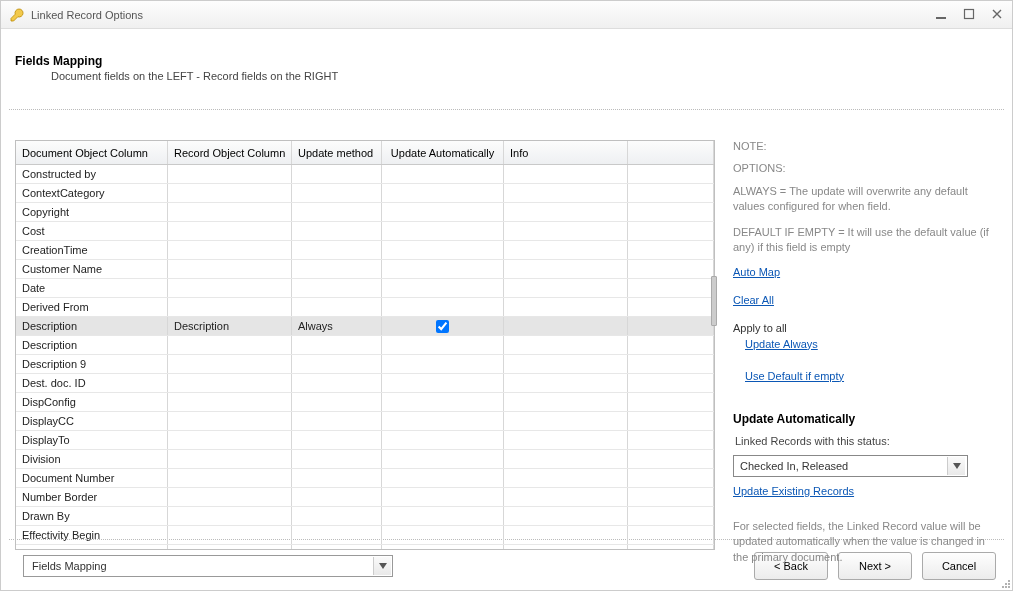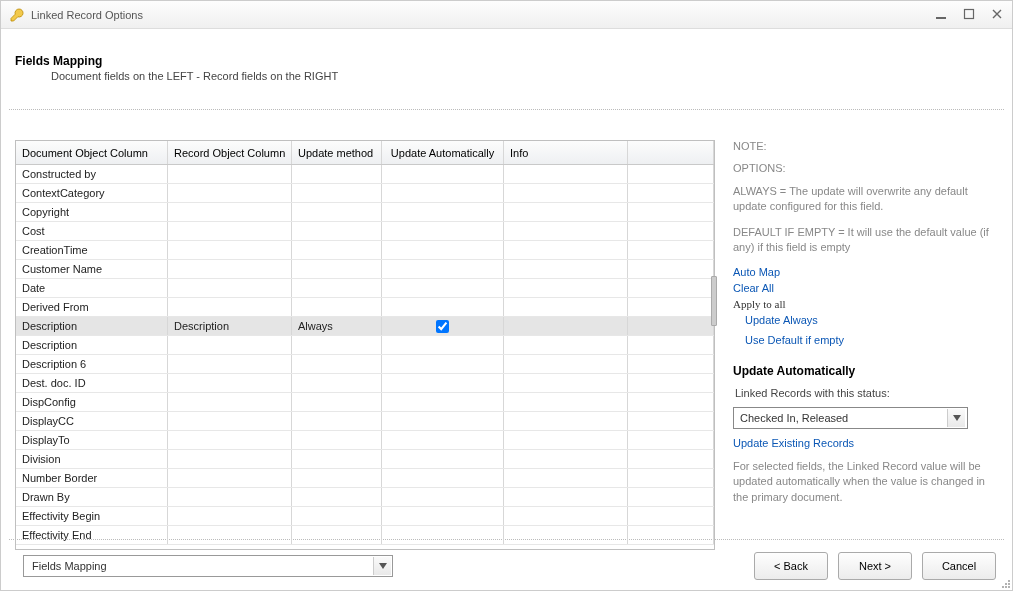--- a/index.html
+++ b/index.html
@@ -95,22 +95,22 @@
 .row .cell input[type=checkbox] { margin:0 auto; }
 .side {
   flex: 1;
   padding-left: 18px;
   padding-right: 6px;
   position: relative;
 }
 .side .note { color:#888; margin-bottom: 10px; }
 .side .options-lbl { color:#888; margin-bottom: 10px; }
 .side .desc { color:#888; margin-bottom: 10px; line-height:1.4; }
-.side a.link, .side .link { color:#0b57b5; display:inline-block; margin-bottom:4px; cursor:pointer; }
-.side .plain { color:#333; margin-bottom:4px;font-family:Liberation Serif, serif; }
+.side a.link, .side .link { color:#0b57b5; text-decoration: underline; display:inline-block; margin-bottom:16px; cursor:pointer; }
+.side .plain { color:#333; margin-bottom:4px; }
 .side .indent { padding-left: 12px; margin-bottom:4px; }
 .side .sec-title { font-weight:bold; color:#000; margin: 14px 0 8px 0; font-size:12px;}
 .side .small { color:#444; margin-bottom:6px; line-height:1.4; padding-left:2px;}
 .side .combo { width:235px; border:1px solid #888; background:#fff; position:relative; height:22px; display:flex; align-items:center; padding:4px 6px; margin: 2px 0 8px 0;}
 .side .combo .arrow { position:absolute; right:2px; top:1px; bottom:1px; width:18px; display:flex;align-items:center;justify-content:center; border-left:1px solid #ccc; background:linear-gradient(#fafafa,#e9e9e9);}
 .side .scroll-ind { position:absolute; left:-4px; top:136px; width:6px; height:50px; background:#ccc; border:1px solid #aaa; border-radius:1px;}
 .footer {
   border-top: 1px dotted #bbb;
   margin: 6px 8px 0 8px;
   padding: 12px 8px 10px 14px;
@@ -250,21 +250,21 @@
           </div>
           <div class="row">
             <div class="cell cell-doc">Description</div>
             <div class="cell cell-rec"></div>
             <div class="cell cell-upd"></div>
             <div class="cell cell-auto"></div>
             <div class="cell cell-info"></div>
             <div class="cell cell-extra"></div>
           </div>
           <div class="row">
-            <div class="cell cell-doc">Description 6</div>
+            <div class="cell cell-doc">Description 9</div>
             <div class="cell cell-rec"></div>
             <div class="cell cell-upd"></div>
             <div class="cell cell-auto"></div>
             <div class="cell cell-info"></div>
             <div class="cell cell-extra"></div>
           </div>
           <div class="row">
             <div class="cell cell-doc">Dest. doc. ID</div>
             <div class="cell cell-rec"></div>
             <div class="cell cell-upd"></div>
@@ -291,20 +291,28 @@
           <div class="row">
             <div class="cell cell-doc">DisplayTo</div>
             <div class="cell cell-rec"></div>
             <div class="cell cell-upd"></div>
             <div class="cell cell-auto"></div>
             <div class="cell cell-info"></div>
             <div class="cell cell-extra"></div>
           </div>
           <div class="row">
             <div class="cell cell-doc">Division</div>
+            <div class="cell cell-rec"></div>
+            <div class="cell cell-upd"></div>
+            <div class="cell cell-auto"></div>
+            <div class="cell cell-info"></div>
+            <div class="cell cell-extra"></div>
+          </div>
+          <div class="row">
+            <div class="cell cell-doc">Document Number</div>
             <div class="cell cell-rec"></div>
             <div class="cell cell-upd"></div>
             <div class="cell cell-auto"></div>
             <div class="cell cell-info"></div>
             <div class="cell cell-extra"></div>
           </div>
           <div class="row">
             <div class="cell cell-doc">Number Border</div>
             <div class="cell cell-rec"></div>
             <div class="cell cell-upd"></div>
@@ -336,21 +344,21 @@
             <div class="cell cell-info"></div>
             <div class="cell cell-extra"></div>
           </div>
         </div>
     </div>
 
     <div class="side">
       <div class="scroll-ind"></div>
       <div class="note">NOTE:</div>
       <div class="options-lbl">OPTIONS:</div>
-      <div class="desc">ALWAYS = The update will overwrite any default update configured for this field.</div>
+      <div class="desc">ALWAYS = The update will overwrite any default values configured for when field.</div>
       <div class="desc">DEFAULT IF EMPTY = It will use the default value (if any) if this field is empty</div>
 
       <div><a class="link">Auto Map</a></div>
       <div><a class="link">Clear All</a></div>
       <div class="plain">Apply to all</div>
       <div class="indent"><a class="link">Update Always</a></div>
       <div class="indent"><a class="link">Use Default if empty</a></div>
 
       <div class="sec-title">Update Automatically</div>
       <div class="small">Linked Records with this status:</div>

